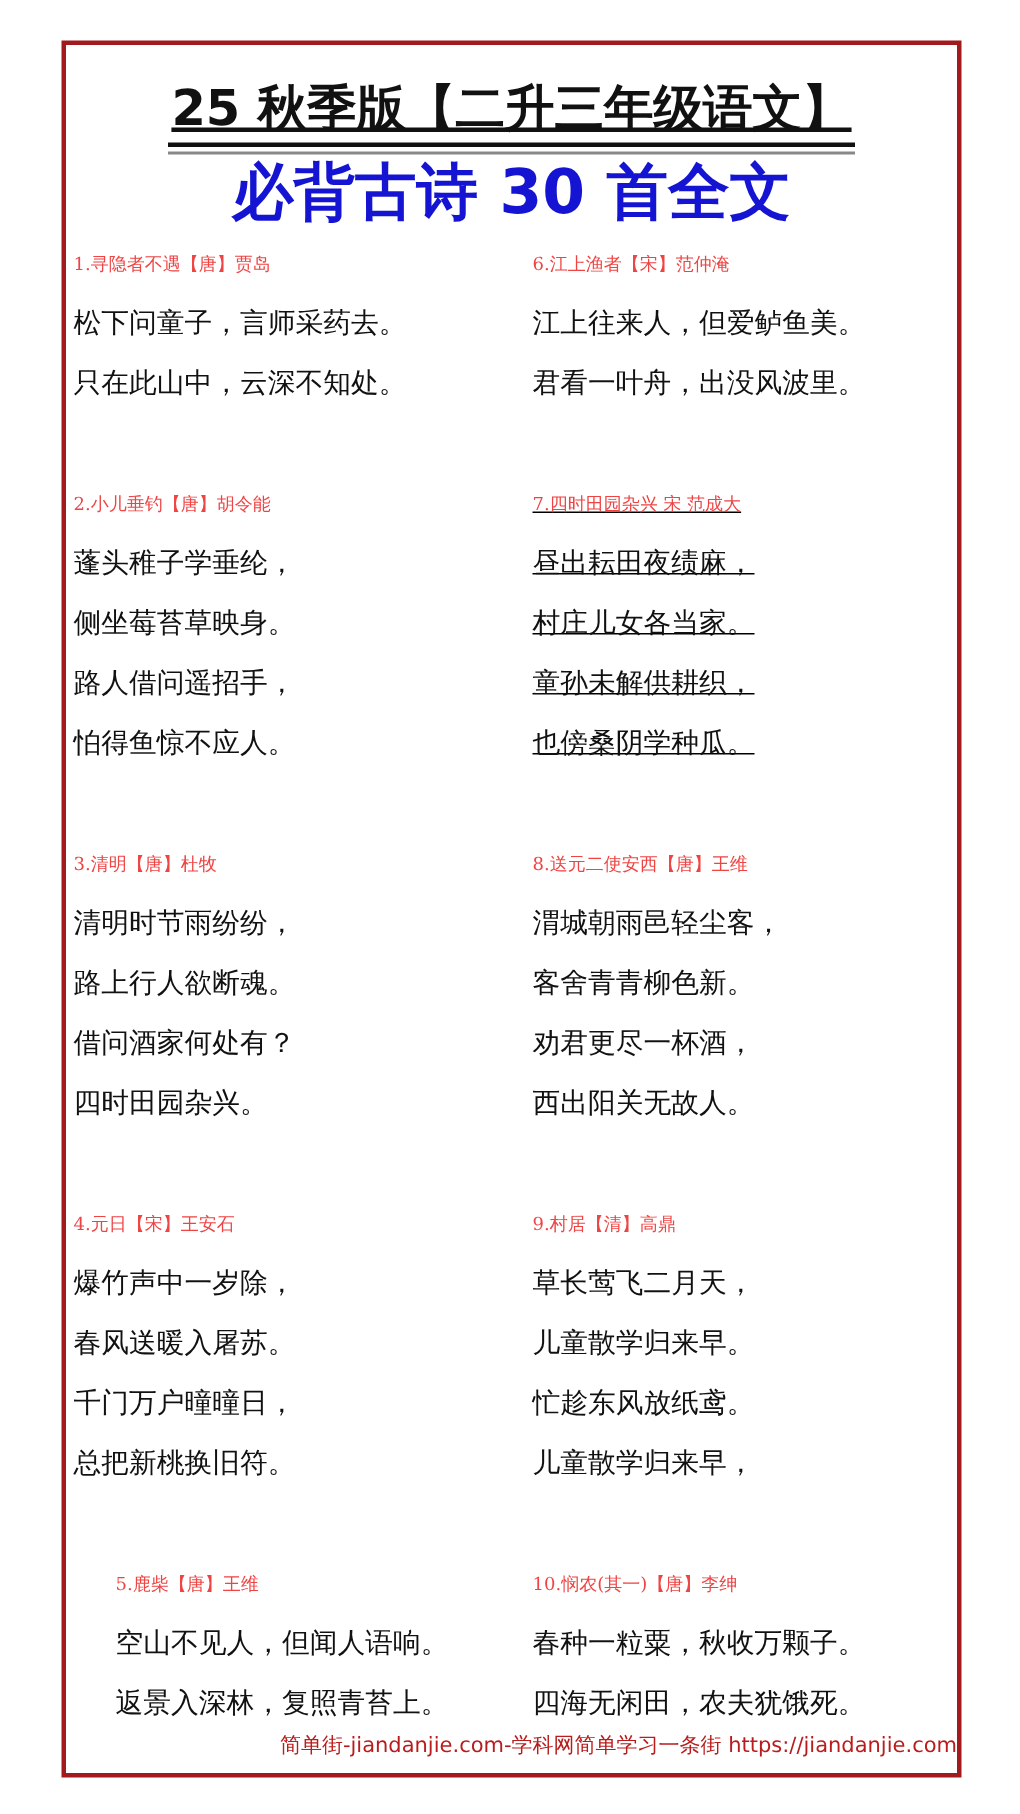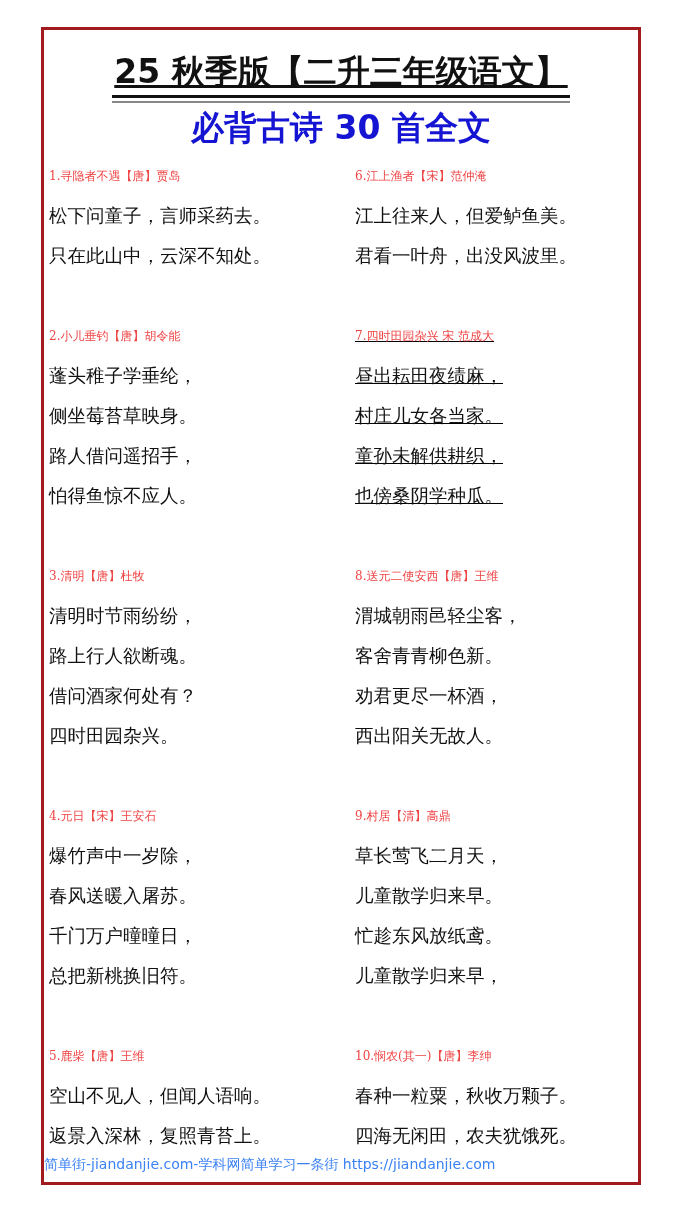--- a/index.html
+++ b/index.html
@@ -41,21 +41,21 @@
       border-bottom: 3px solid #111111;
       box-shadow: 0 3px 0 0 #ffffff, 0 5px 0 0 #888888;
       letter-spacing: 0px;
       text-decoration: underline;
     }
     .title-sub {
       display: block;
       margin-top: 10px;
       font-family: "DejaVu Sans", "Liberation Sans", sans-serif;
       font-weight: bold;
-      font-size: 33px;
+      font-size: 41px;
       line-height: 40px;
       color: #1414d2;
     }
     .col {
       position: absolute;
       top: 126px;
       width: 290px;
     }
     .col-left { left: 5px; }
     .col-right { left: 311px; }
@@ -76,25 +76,25 @@
       line-height: 40px;
       height: 40px;
       color: #111111;
       white-space: nowrap;
     }
     .footer {
       position: absolute;
       left: 0;
       right: 0;
       top: 1124px;
-      text-align: left;
+      text-align: right;
       font-family: "DejaVu Sans", "Liberation Sans", sans-serif;
       font-size: 14px;
       line-height: 20px;
-      color: #3b82f6;
+      color: #b91c1c;
     }
   </style>
 </head>
 <body>
 
 <div class="frame">
 
   <div class="title-wrap">
     <span class="title-main">25 秋季版【二升三年级语文】</span>
     <span class="title-sub">必背古诗 30 首全文</span>
@@ -120,21 +120,21 @@
       <div class="poem-line">借问酒家何处有？</div>
       <div class="poem-line">四时田园杂兴。</div>
     </div>
     <div class="poem" style="top:640px;">
       <div class="poem-title">4.元日【宋】王安石</div>
       <div class="poem-line">爆竹声中一岁除，</div>
       <div class="poem-line">春风送暖入屠苏。</div>
       <div class="poem-line">千门万户曈曈日，</div>
       <div class="poem-line">总把新桃换旧符。</div>
     </div>
-    <div class="poem" style="top:880px;">
+    <div class="poem" style="top:880px;margin-left:28px;">
       <div class="poem-title">5.鹿柴【唐】王维</div>
       <div class="poem-line">空山不见人，但闻人语响。</div>
       <div class="poem-line">返景入深林，复照青苔上。</div>
     </div>
   </div>
 
   <div class="col col-right">
     <div class="poem" style="top:0px;">
       <div class="poem-title">6.江上渔者【宋】范仲淹</div>
       <div class="poem-line">江上往来人，但爱鲈鱼美。</div>

